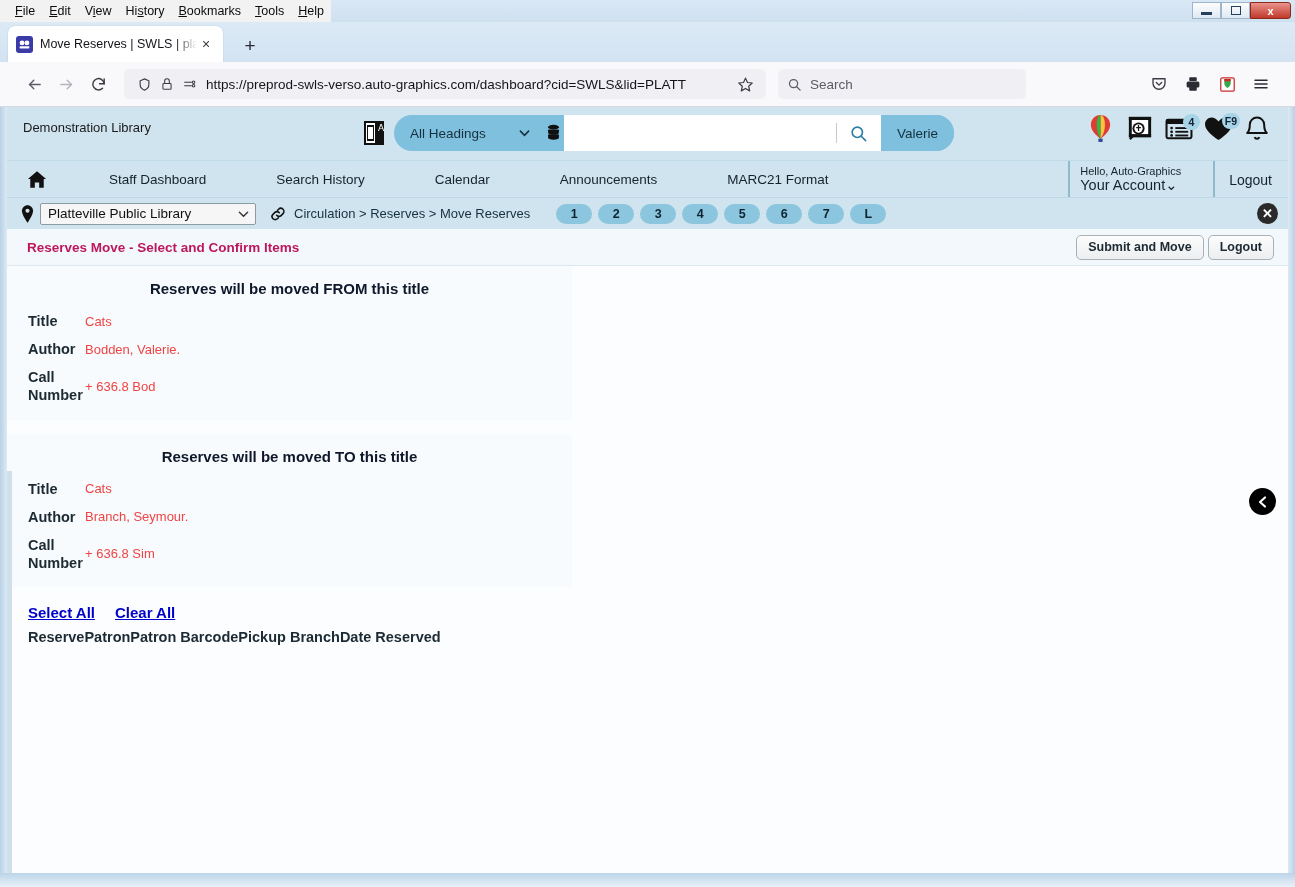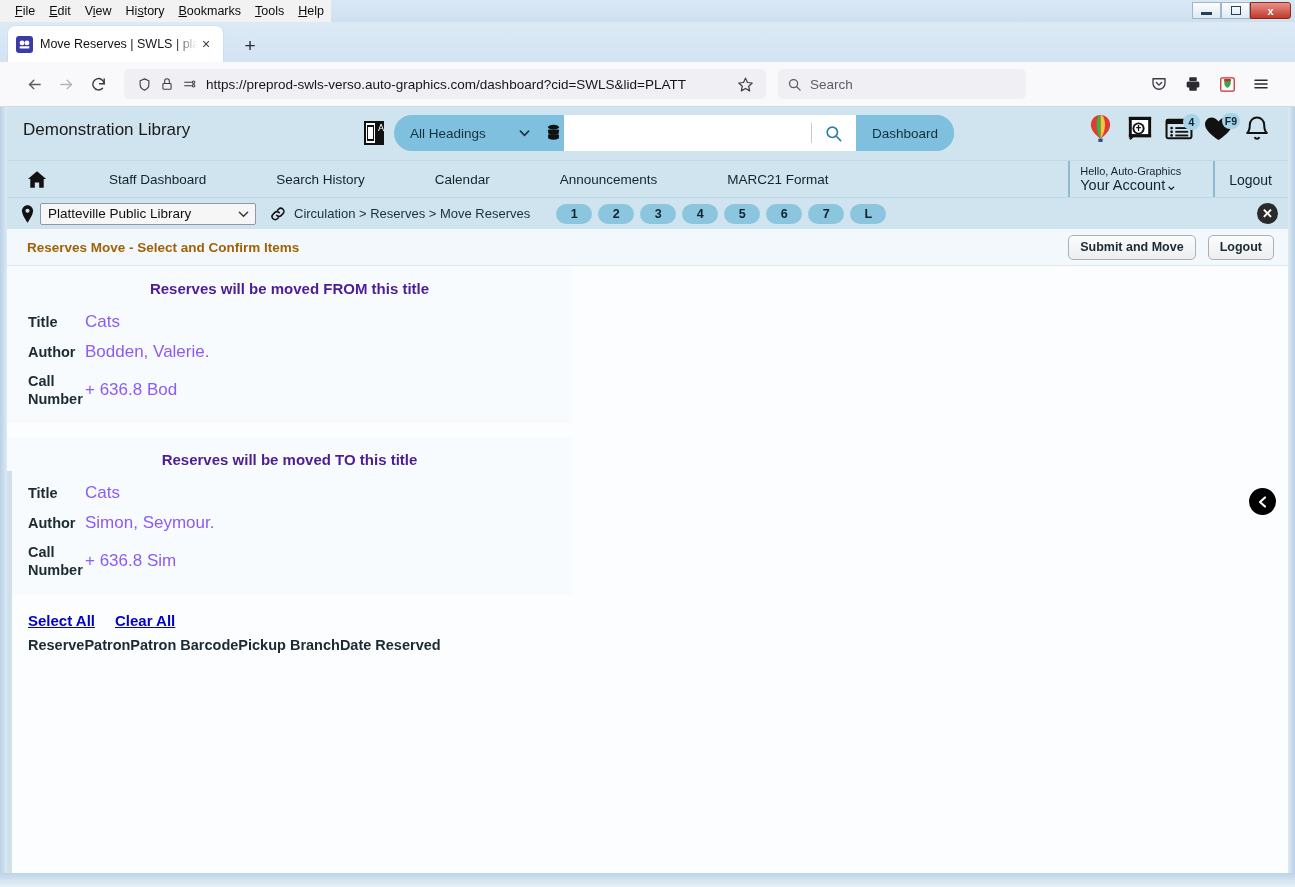--- a/index.html
+++ b/index.html
@@ -132,21 +132,21 @@
     background: #f8fcfe;
     overflow: hidden;
   }
 
   
   #appheader {
     position: relative; height: 53px; background: #cfe4ee;
   }
   #libname {
     position: absolute; left: 16px; top: 13px;
-    font-size: 17px; color: #1a1a1a;
+    font-size: 13px; color: #1a1a1a;
   }
   #searchicons { position: absolute; left: 356px; top: 8px; display: flex; align-items: center; }
   #az-icon { width: 22px; height: 26px; flex: 0 0 auto; }
   #searchgroup {
     display: flex; align-items: center; height: 36px;
     background: #7fc0de; border-radius: 18px; margin-left: 9px;
     width: 560px; overflow: hidden;
   }
   #headings-sel {
     display: flex; align-items: center; justify-content: space-between;
@@ -240,46 +240,46 @@
     display: flex; align-items: center; justify-content: center;
     font-size: 13px; font-weight: bold;
   }
 
   
   #titlerow {
     position: relative; height: 37px;
     background: #f2f8fb; border-bottom: 1px solid #dce8ef;
     display: flex; align-items: center; padding-left: 20px;
   }
-  #pagetitle { font-size: 13.5px; font-weight: bold; color: #a16207; }
-  #titlebtns { position: absolute; right: 14px; display: flex; gap: 12px; }
+  #pagetitle { font-size: 13.5px; font-weight: bold; color: #be185d; }
+  #titlebtns { position: absolute; right: 14px; display: flex; gap: 4px; }
   .btn {
     height: 25px; padding: 0 11px;
     background: linear-gradient(to bottom,#fcfcfc,#eceef0);
     border: 1px solid #a9b0b6; border-radius: 5px;
     font-size: 12.5px; font-weight: bold; color: #1c2a33;
     display: flex; align-items: center; justify-content: center;
     font-family: "Liberation Sans", sans-serif;
   }
 
   
   #content { position: relative; height: 614px; background: #fbfdfe; }
   .infopanel {
     width: 565px; background: #f7fbfd; padding: 8px 0 10px 0;
   }
   .panel-head {
     text-align: center; font-size: 15px; font-weight: bold;
-    color: #4c1d95; padding: 6px 0 10px 0;
+    color: #0f172a; padding: 6px 0 10px 0;
   }
   .inforow { display: flex; align-items: center; padding: 5px 0; }
   .infolabel {
     width: 78px; flex: 0 0 auto; padding-left: 21px;
     font-size: 14.5px; font-weight: bold; color: #1c2a33; line-height: 1.25;
   }
-  .infoval { font-size: 17px; color: #8b5cf6; }
+  .infoval { font-size: 13px; color: #ef4444; }
 
   #links { display: flex; gap: 20px; padding: 17px 5px 4px 21px; }
   #links a {
     font-size: 15px; font-weight: bold; color: #0000cc;
     text-decoration: underline; cursor: pointer;
   }
   #tablehead {
     display: flex; padding-left: 21px; margin-top: 4px;
   }
   .th {
@@ -470,21 +470,21 @@
           <div id="search-input-wrap">
             <input id="search-input" value="" style="">
             <div id="search-divider"></div>
             <div id="search-go">
               <svg width="19" height="19" viewBox="0 0 24 24" fill="none" stroke="#2f7fa3" stroke-width="2.1" stroke-linecap="round">
                   <circle cx="10.5" cy="10.5" r="6.5"></circle>
                   <line x1="15.5" y1="15.5" x2="21" y2="21"></line>
                 </svg>
             </div>
           </div>
-          <div id="advanced-btn">Dashboard</div>
+          <div id="advanced-btn">Valerie</div>
         </div>
       </div>
 
       <div id="header-icons">
         <div class="hicon">
           <svg width="27" height="31" viewBox="0 0 28 32">
             <path d="M14 2c6 0 10 4.6 10 10.4 0 5.6-5.6 11-10 14.2-4.4-3.2-10-8.6-10-14.2C4 6.6 8 2 14 2z" fill="#e03c31"></path>
             <path d="M14 2c3 0 4.6 4.6 4.6 10.4 0 5.6-2.2 11-4.6 14.2V2z" fill="#f5c542"></path>
             <path d="M14 2c-2.4 0-4 4.6-4 10.4 0 5.6 1.8 11 4 14.2V2z" fill="#3bb14a"></path>
             <rect x="11.8" y="26.5" width="4.4" height="3.4" fill="#2a4a8c"></rect>
@@ -614,21 +614,21 @@
       </div>
 
       <div class="infopanel" style="margin-top:14px">
         <div class="panel-head">Reserves will be moved TO this title</div>
         <div class="inforow">
           <div class="infolabel">Title</div>
           <div class="infoval">Cats</div>
         </div>
         <div class="inforow">
           <div class="infolabel">Author</div>
-          <div class="infoval">Simon, Seymour.</div>
+          <div class="infoval">Branch, Seymour.</div>
         </div>
         <div class="inforow">
           <div class="infolabel">Call Number</div>
           <div class="infoval">+ 636.8 Sim</div>
         </div>
       </div>
 
       <div id="links">
         <a>Select All</a>
         <a>Clear All</a>

